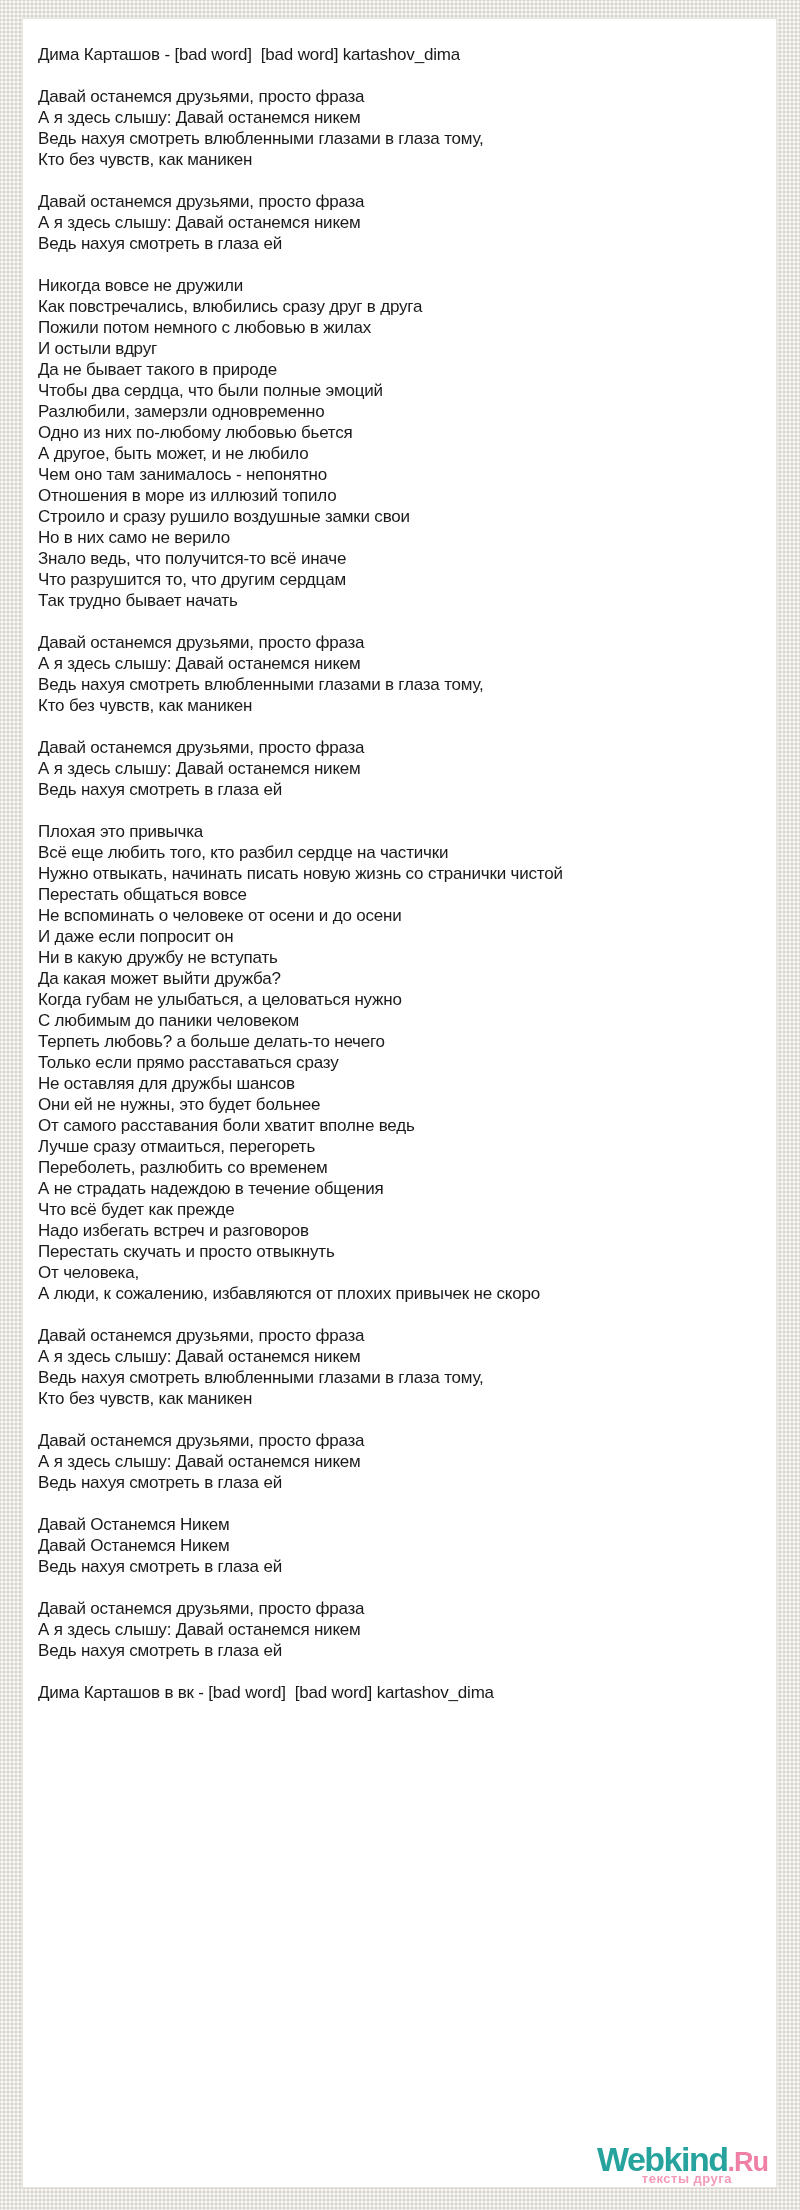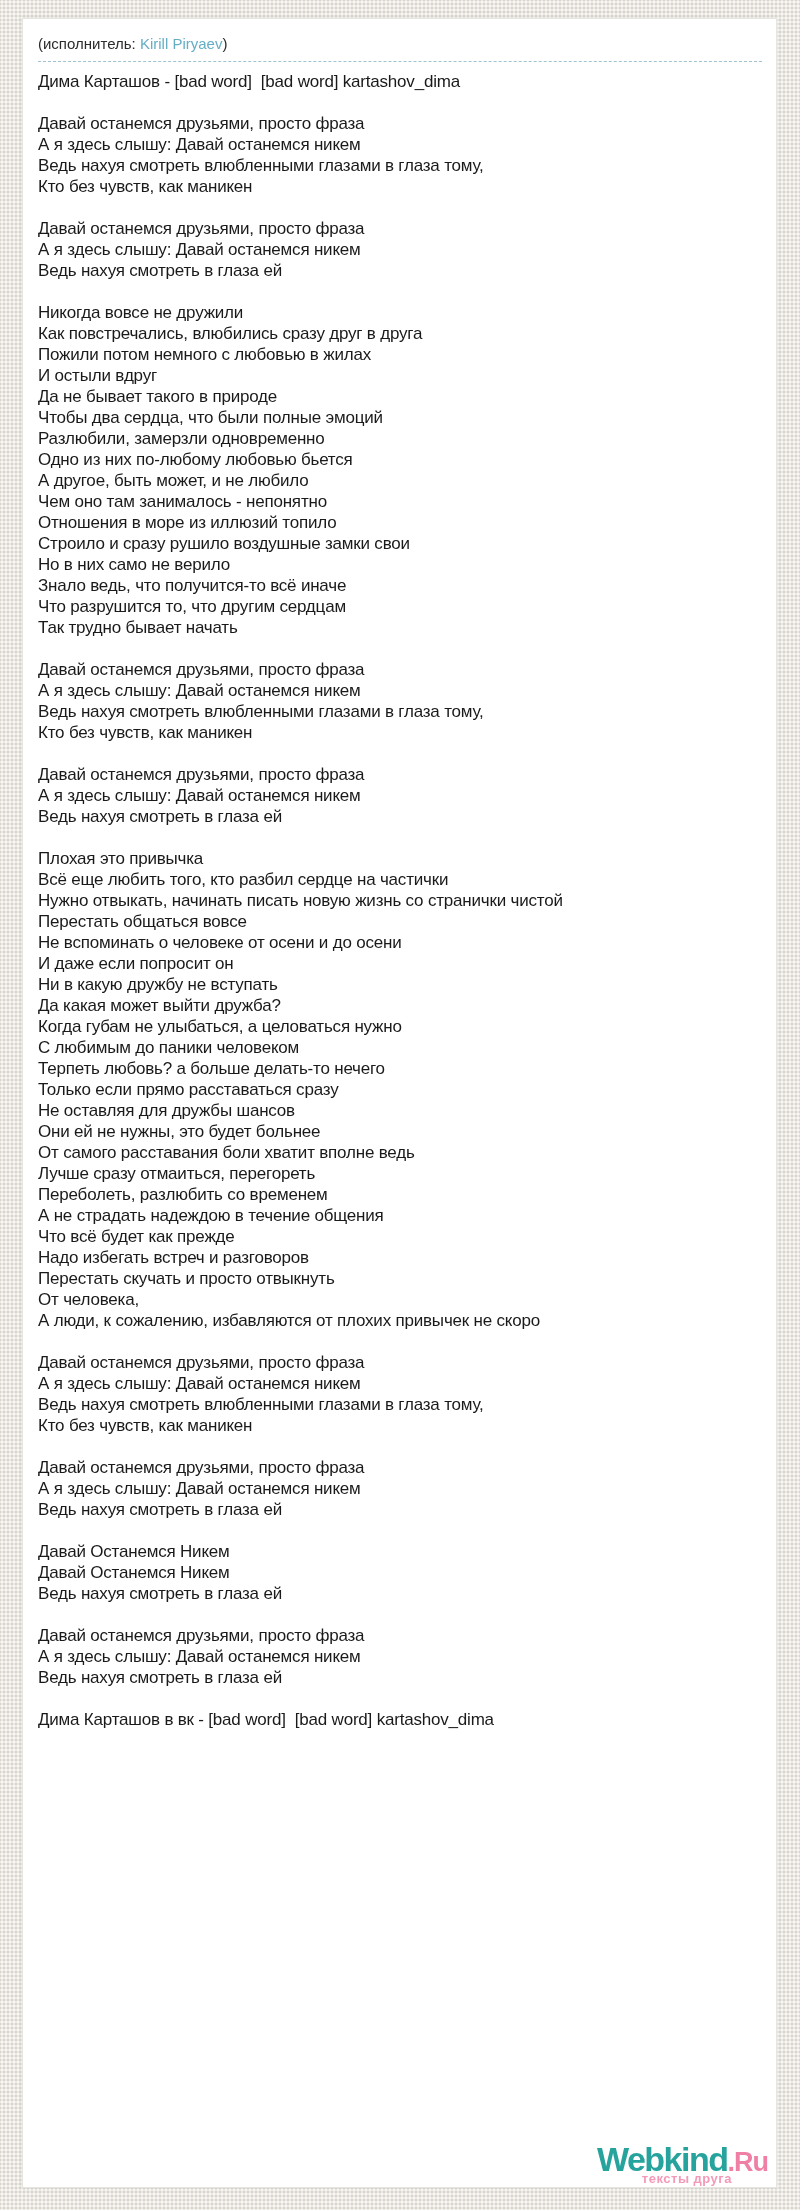--- a/index.html
+++ b/index.html
@@ -91,21 +91,20 @@
     color: #f49ab8;
   }
 </style>
 </head>
 <body>
 
 <div class="card">
   <div class="card-inner">
 
 
-    <div class="artist-line"><span>(исполнитель:</span> <a class="artist-link">Kirill Piryaev</a><span>)</span></div>
 
     <div class="lyrics">Дима Карташов - [bad word]  [bad word] kartashov_dima
 
 Давай останемся друзьями, просто фраза
 А я здесь слышу: Давай останемся никем
 Ведь нахуя смотреть влюбленными глазами в глаза тому,
 Кто без чувств, как маникен
 
 Давай останемся друзьями, просто фраза
 А я здесь слышу: Давай останемся никем

